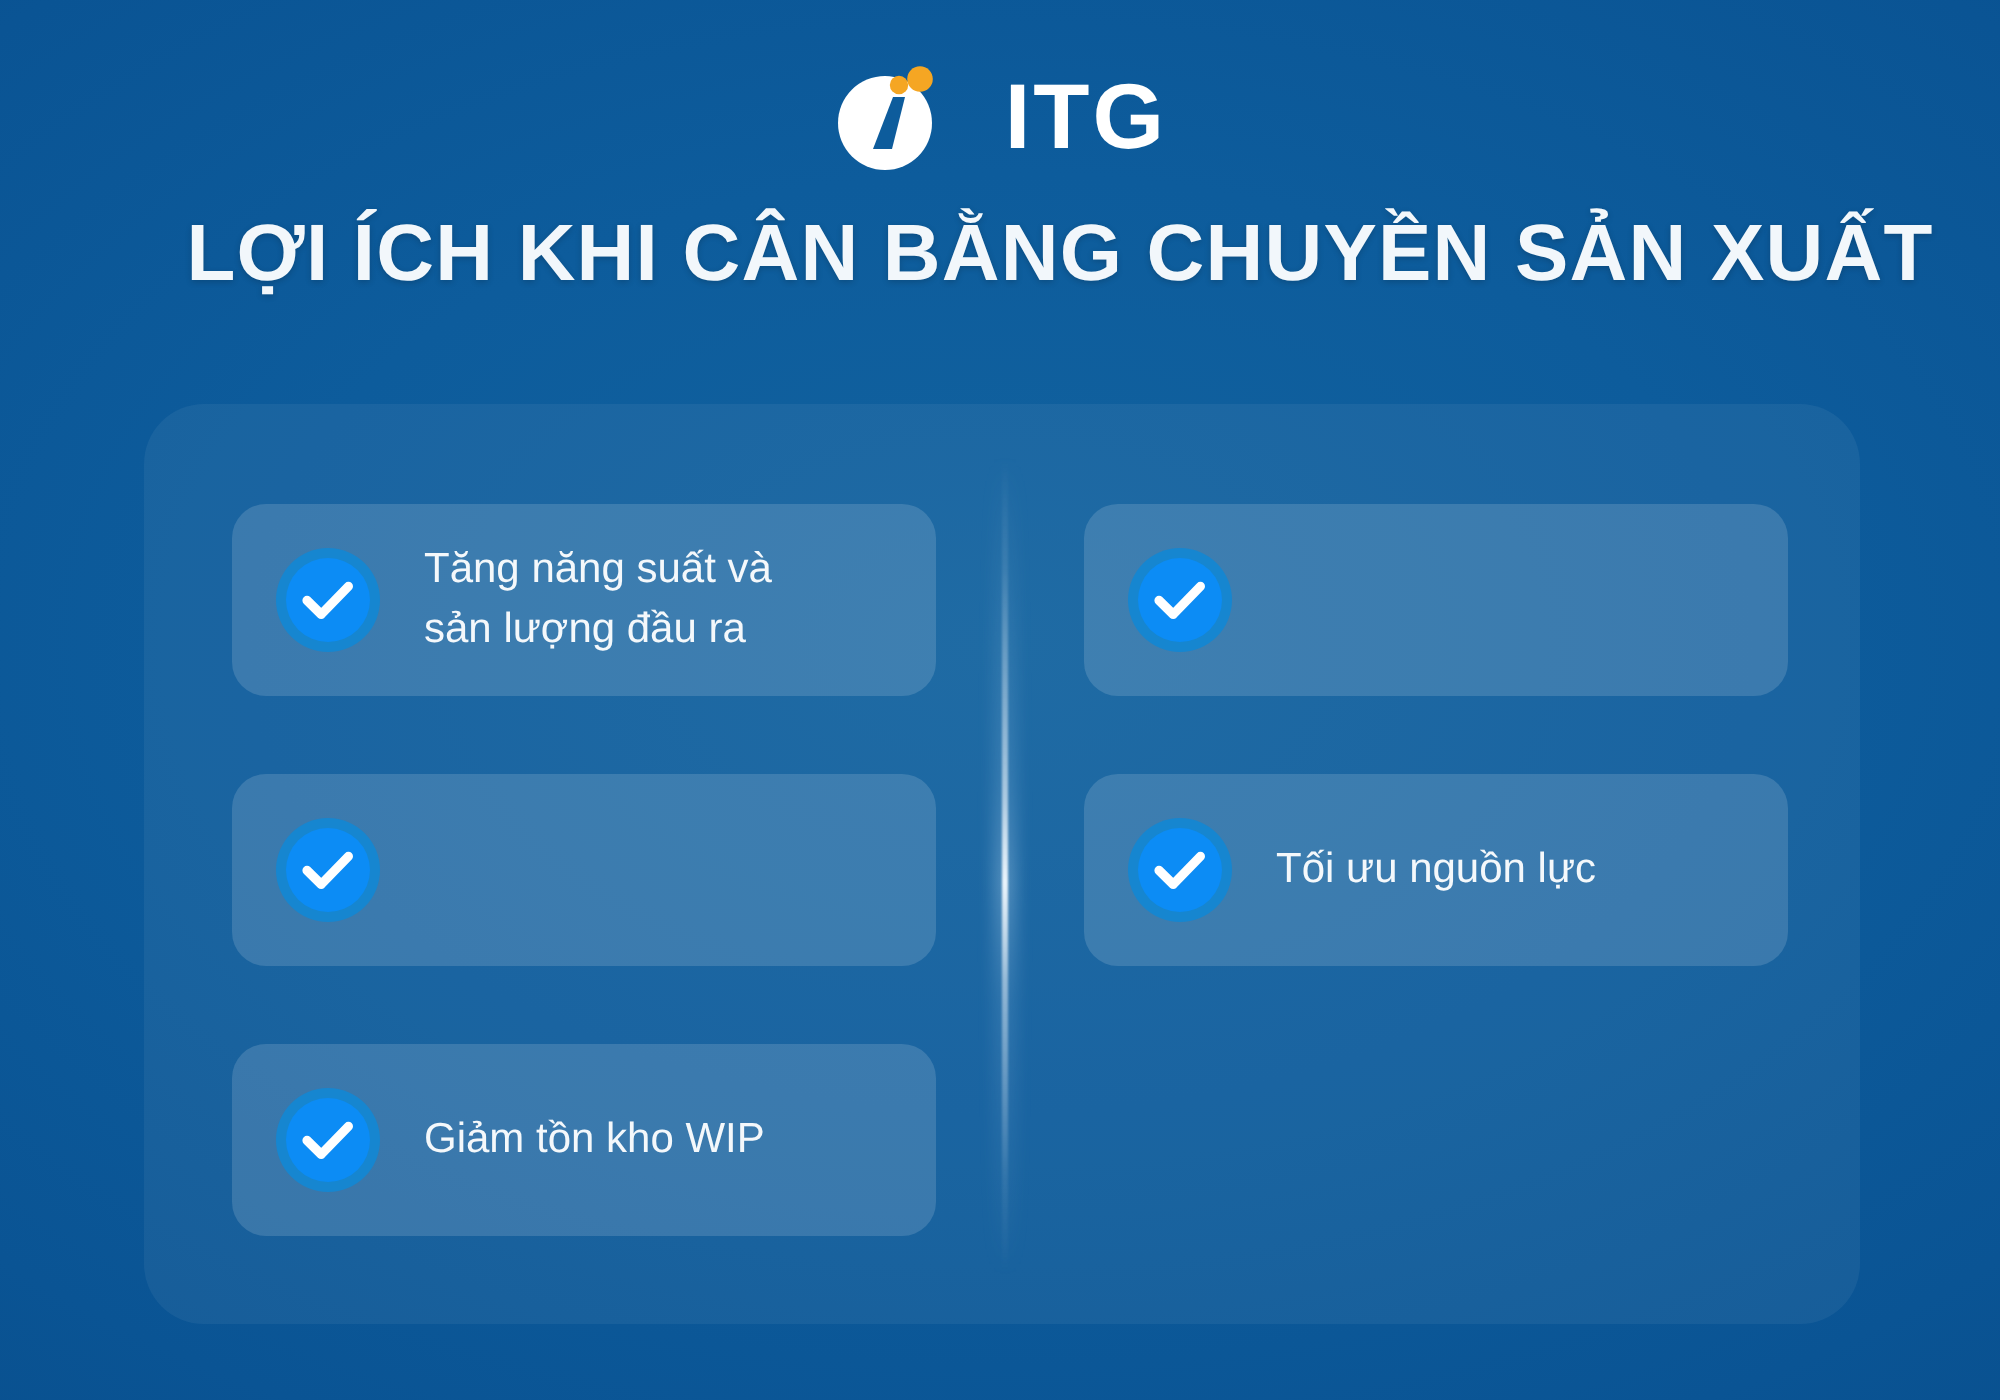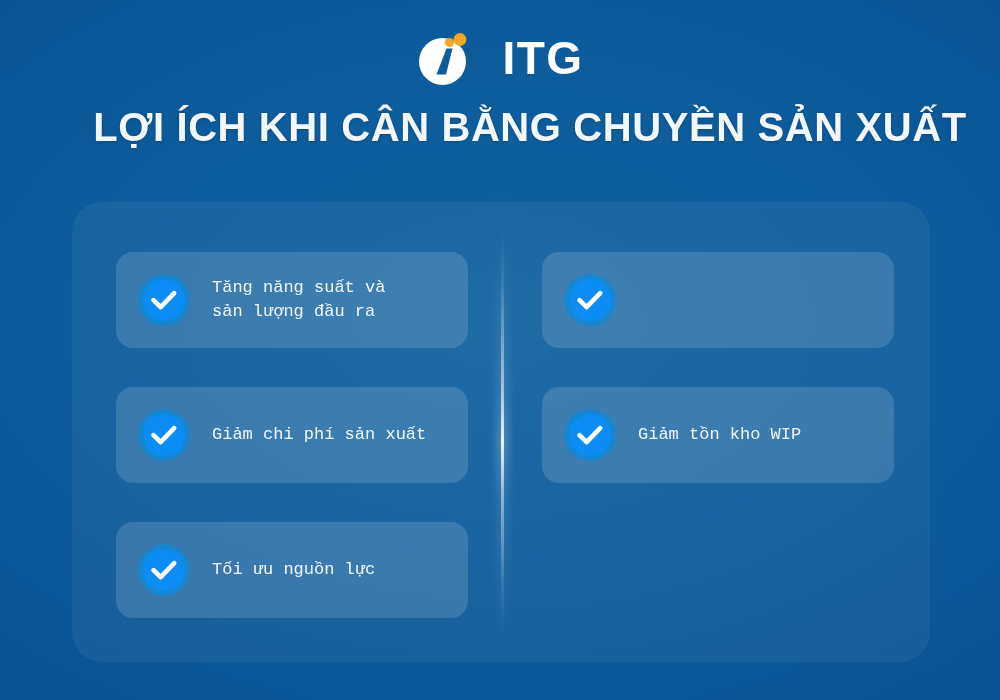--- a/index.html
+++ b/index.html
@@ -175,24 +175,24 @@
   .check svg {
     position: absolute;
     left: 12px;
     top: 13px;
     width: 28px;
     height: 26px;
   }
 
   .card-label {
     color: #f4f8fb;
-    font-size: 17px;
+    font-size: 21px;
     line-height: 1.42;
     font-weight: 400;
-    font-family: Liberation Mono, monospace;
+    font-family: Liberation Sans, sans-serif;
     white-space: pre-line;
   }
 </style>
 </head>
 <body>
 
 <div id="stage">
 
   <div class="header">
 
@@ -239,40 +239,39 @@
     </div>
 
     <div class="card">
       <span class="check">
         <span class="ring"></span>
           <span class="fill"></span>
         <svg viewBox="0 0 28 26" aria-hidden="true">
             <path d="M3.5 13.2 L10.6 20.2 L24.2 6.2" fill="none" stroke="#ffffff" stroke-width="4.6" stroke-linecap="round" stroke-linejoin="round"></path>
           </svg>
       </span>
-      <span class="card-label">Giảm chi phí sản xuất</span>
-    </div>
-
+    </div>
+
+
+    <div class="card">
+      <span class="check">
+        <span class="ring"></span>
+          <span class="fill"></span>
+        <svg viewBox="0 0 28 26" aria-hidden="true">
+            <path d="M3.5 13.2 L10.6 20.2 L24.2 6.2" fill="none" stroke="#ffffff" stroke-width="4.6" stroke-linecap="round" stroke-linejoin="round"></path>
+          </svg>
+      </span>
+      <span class="card-label">Tối ưu nguồn lực</span>
+    </div>
 
     <div class="card">
       <span class="check">
         <span class="ring"></span>
           <span class="fill"></span>
         <svg viewBox="0 0 28 26" aria-hidden="true">
             <path d="M3.5 13.2 L10.6 20.2 L24.2 6.2" fill="none" stroke="#ffffff" stroke-width="4.6" stroke-linecap="round" stroke-linejoin="round"></path>
           </svg>
       </span>
       <span class="card-label">Giảm tồn kho WIP</span>
-    </div>
-
-    <div class="card">
-      <span class="check">
-        <span class="ring"></span>
-          <span class="fill"></span>
-        <svg viewBox="0 0 28 26" aria-hidden="true">
-            <path d="M3.5 13.2 L10.6 20.2 L24.2 6.2" fill="none" stroke="#ffffff" stroke-width="4.6" stroke-linecap="round" stroke-linejoin="round"></path>
-          </svg>
-      </span>
-      <span class="card-label">Tối ưu nguồn lực</span>
     </div>
 
   </div>
 </div>
 
 </body></html>

